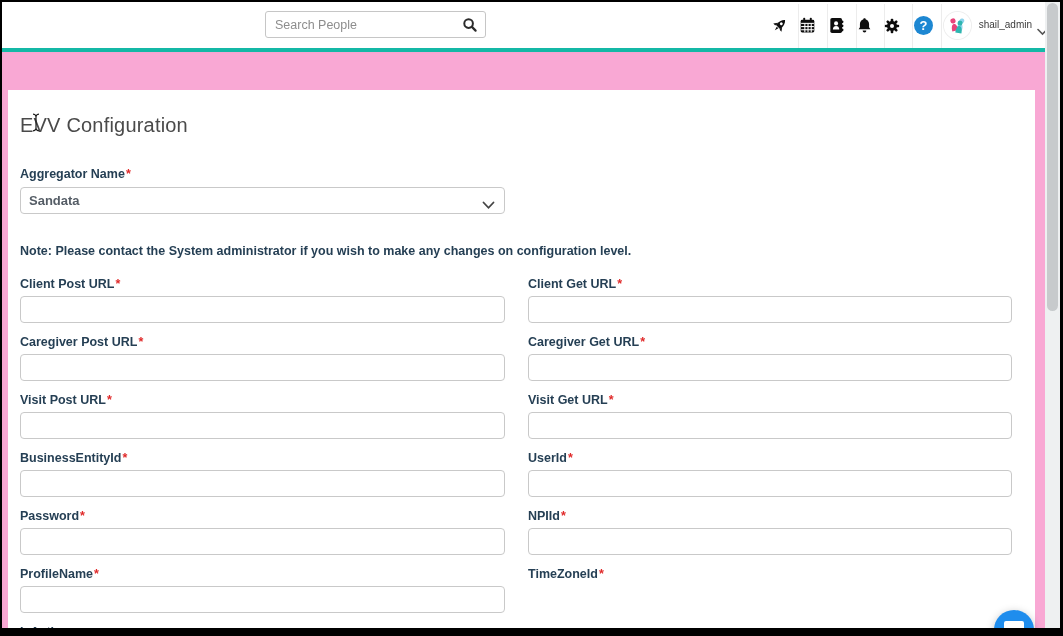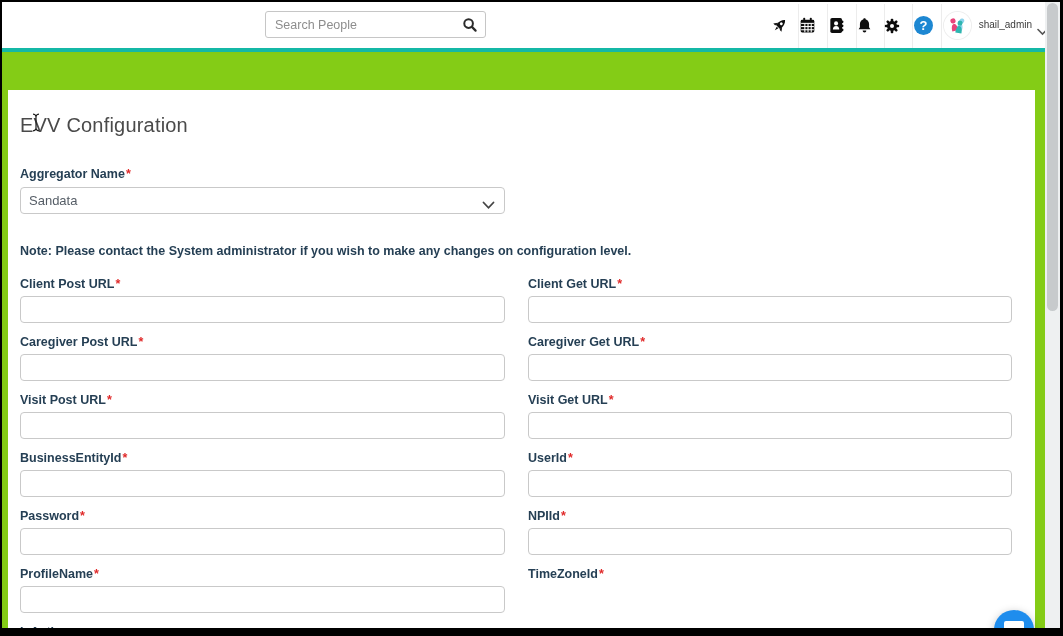--- a/index.html
+++ b/index.html
@@ -39,21 +39,21 @@
     position:absolute;top:10px;width:27px;height:27px;border-radius:50%;
     background:#fff;box-shadow:0 0 0 1px #eee;overflow:hidden;cursor:pointer;
   }
   .username{
     position:absolute;top:17px;font-size:10px;color:#3c3c3c;cursor:pointer;white-space:nowrap;
   }
   .user-caret{position:absolute;top:20px;}
   
   .page{
     position:absolute;left:0;top:47px;width:100%;height:579px;
-    background:#84cc16;box-shadow:inset 0 3px 4px -2px rgba(0,0,0,.08);
+    background:#f9a8d4;box-shadow:inset 0 3px 4px -2px rgba(0,0,0,.08);
   }
   .card{
     position:absolute;left:6px;top:41px;width:1027px;height:560px;background:#fff;
   }
   .card-inner{padding:24px 12px 0 12px;}
   .page-title{
     font-size:20px;color:#4a4a4a;margin:0 0 0 0;font-weight:400;letter-spacing:.2px;
   }
   .f-label{
     font-size:12.5px;font-weight:bold;color:#253f54;line-height:15px;margin-bottom:4px;
@@ -209,21 +209,21 @@
     <div class="card">
       <div class="card-inner">
 
         <h1 class="page-title">EVV Configuration</h1>
 
         <div class="agg-block">
           <div class="f-label">
             <span>Aggregator Name</span><span class="req">*</span>
           </div>
           <div class="sel-wrap agg-select">
-            <div class="t-select" style="line-height:25px;">Sandata</div>
+            <div class="t-select" style="line-height:25px;font-weight:bold;">Sandata</div>
             <span class="chev">
               <svg width="13" height="9" viewBox="0 0 13 9">
                 <polyline points="1.5,1.5 6.5,6.8 11.5,1.5" fill="none" stroke="#444" stroke-width="1.8" stroke-linecap="round"></polyline>
               </svg>
             </span>
           </div>
         </div>
 
         <div class="note">Note: Please contact the System administrator if you wish to make any changes on configuration level.</div>
 

